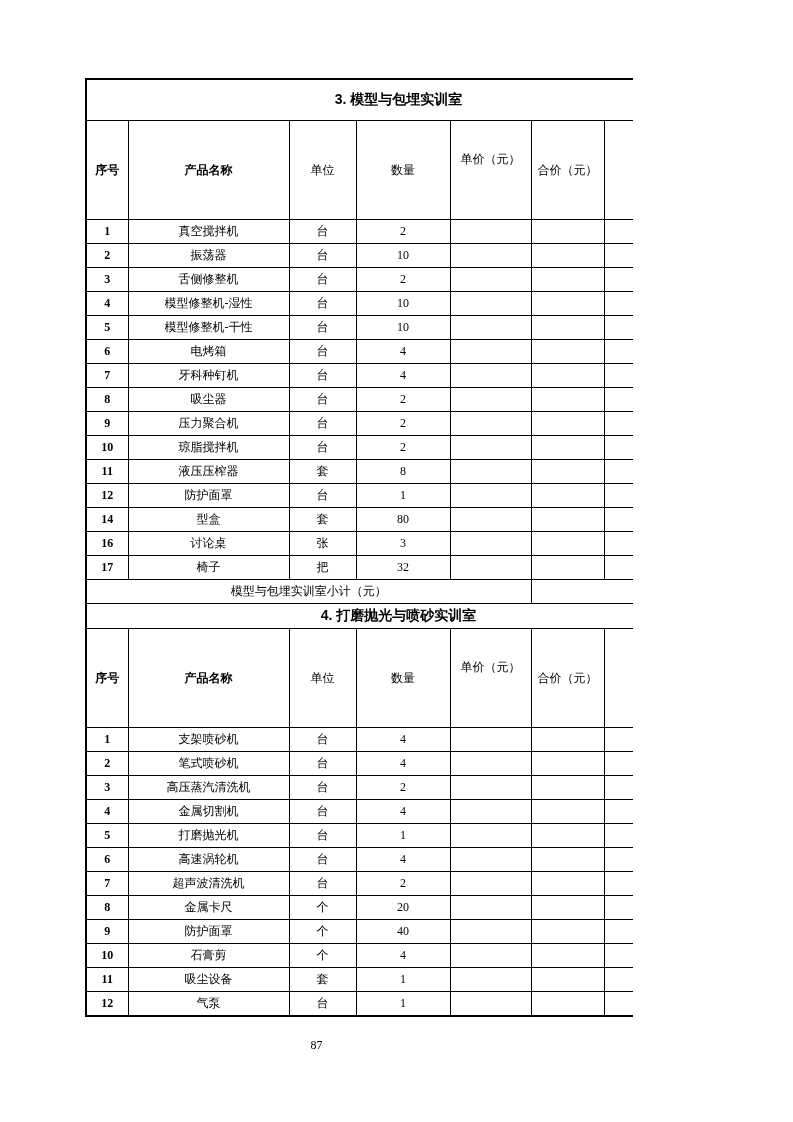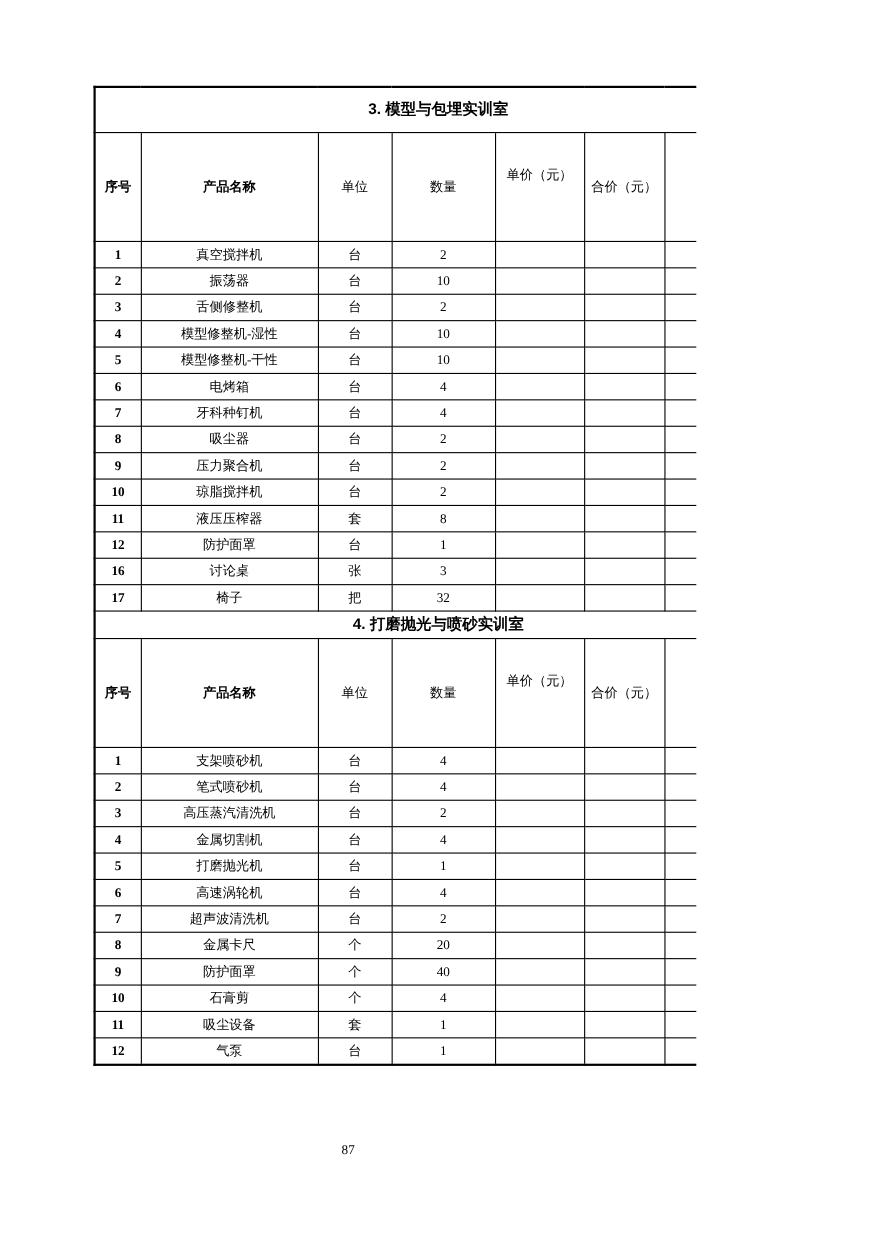--- a/index.html
+++ b/index.html
@@ -184,36 +184,49 @@
         <tr class="data-row">
           <td class="b">12</td>
           <td>防护面罩</td>
           <td>台</td>
           <td>1</td>
           <td></td>
           <td></td>
           <td></td>
         </tr>
         <tr class="data-row">
+          <td class="b">14</td>
+          <td>型盒</td>
+          <td>套</td>
+          <td>80</td>
+          <td></td>
+          <td></td>
+          <td></td>
+        </tr>
+        <tr class="data-row">
           <td class="b">16</td>
           <td>讨论桌</td>
           <td>张</td>
           <td>3</td>
           <td></td>
           <td></td>
           <td></td>
         </tr>
         <tr class="data-row">
           <td class="b">17</td>
           <td>椅子</td>
           <td>把</td>
           <td>32</td>
           <td></td>
           <td></td>
           <td></td>
+        </tr>
+        <tr class="subtotal-row">
+          <td colspan="5">模型与包埋实训室小计（元）</td>
+          <td colspan="2"></td>
         </tr>
         <tr class="title-row short">
           <td colspan="7">4. 打磨抛光与喷砂实训室</td>
         </tr>
         <tr class="header-row">
           <td class="b"><span>序号</span></td>
           <td class="b"><span>产品名称</span></td>
           <td><span>单位</span></td>
           <td><span>数量</span></td>
           <td class="hdr-up"><span>单价（元）</span></td>

